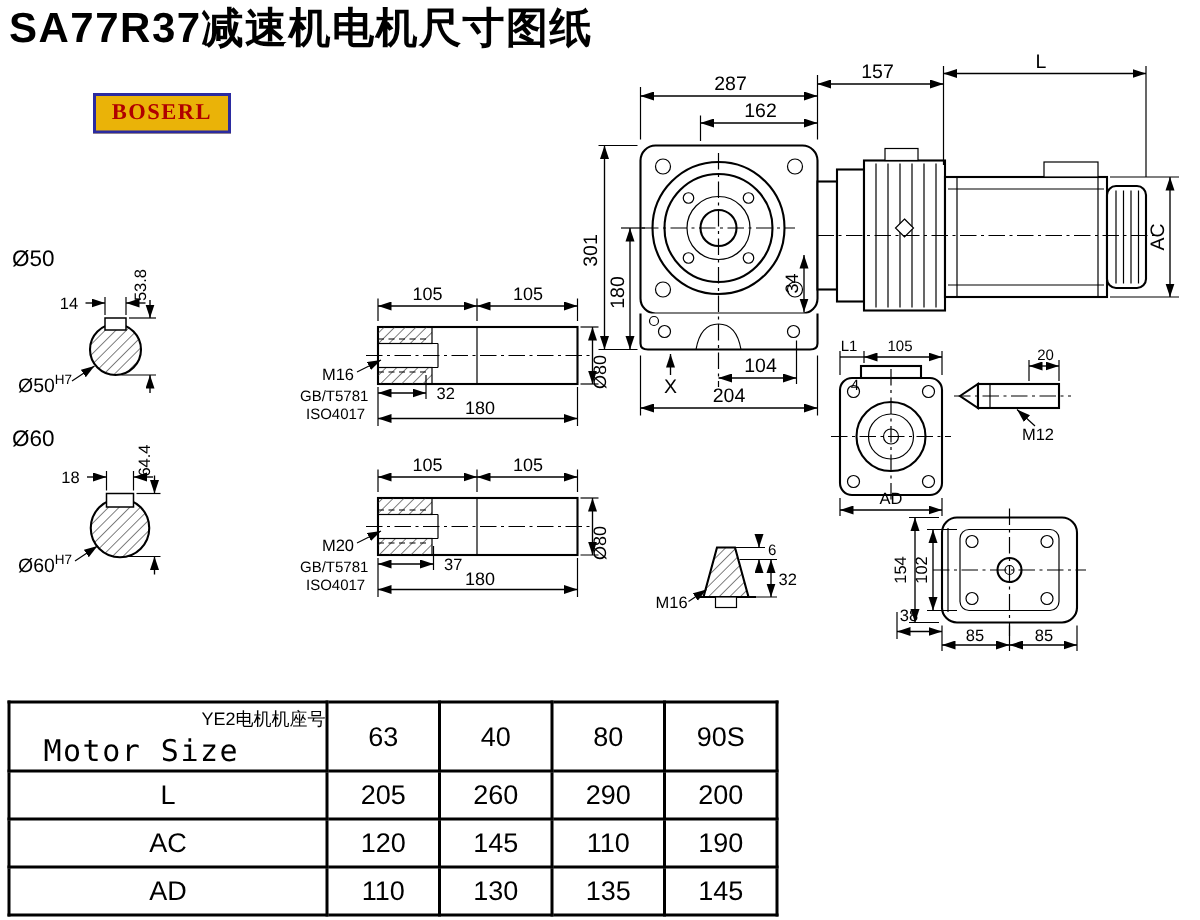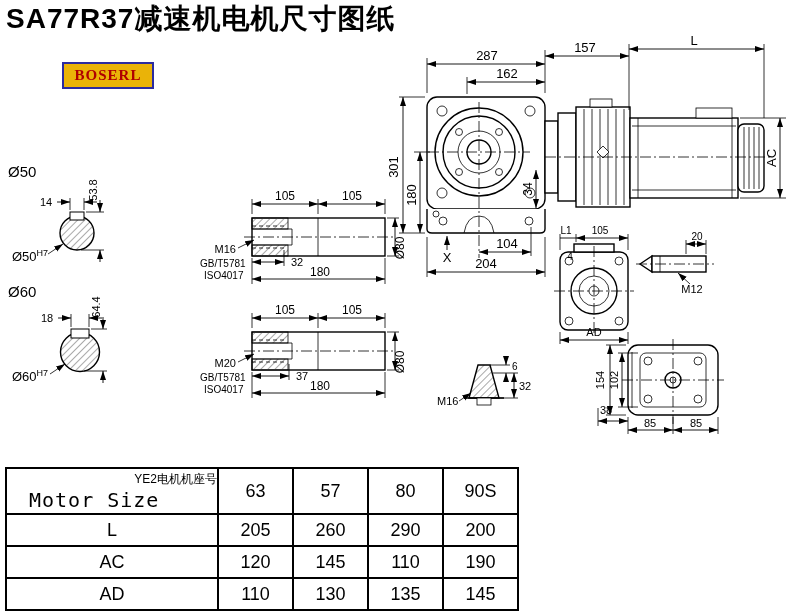--- a/index.html
+++ b/index.html
@@ -340,21 +340,21 @@
   </svg>
 
   <table class="dim-table">
     <tbody>
       <tr class="hdr">
         <td class="col-label">
           <div class="hdr-cn">YE2电机机座号</div>
           <div class="hdr-en">Motor Size</div>
         </td>
         <td class="col-size">63</td>
-        <td class="col-size">57</td>
+        <td class="col-size">40</td>
         <td class="col-size">80</td>
         <td class="col-size">90S</td>
       </tr>
       <tr>
         <td>L</td>
         <td>205</td>
         <td>260</td>
         <td>290</td>
         <td>200</td>
       </tr>

